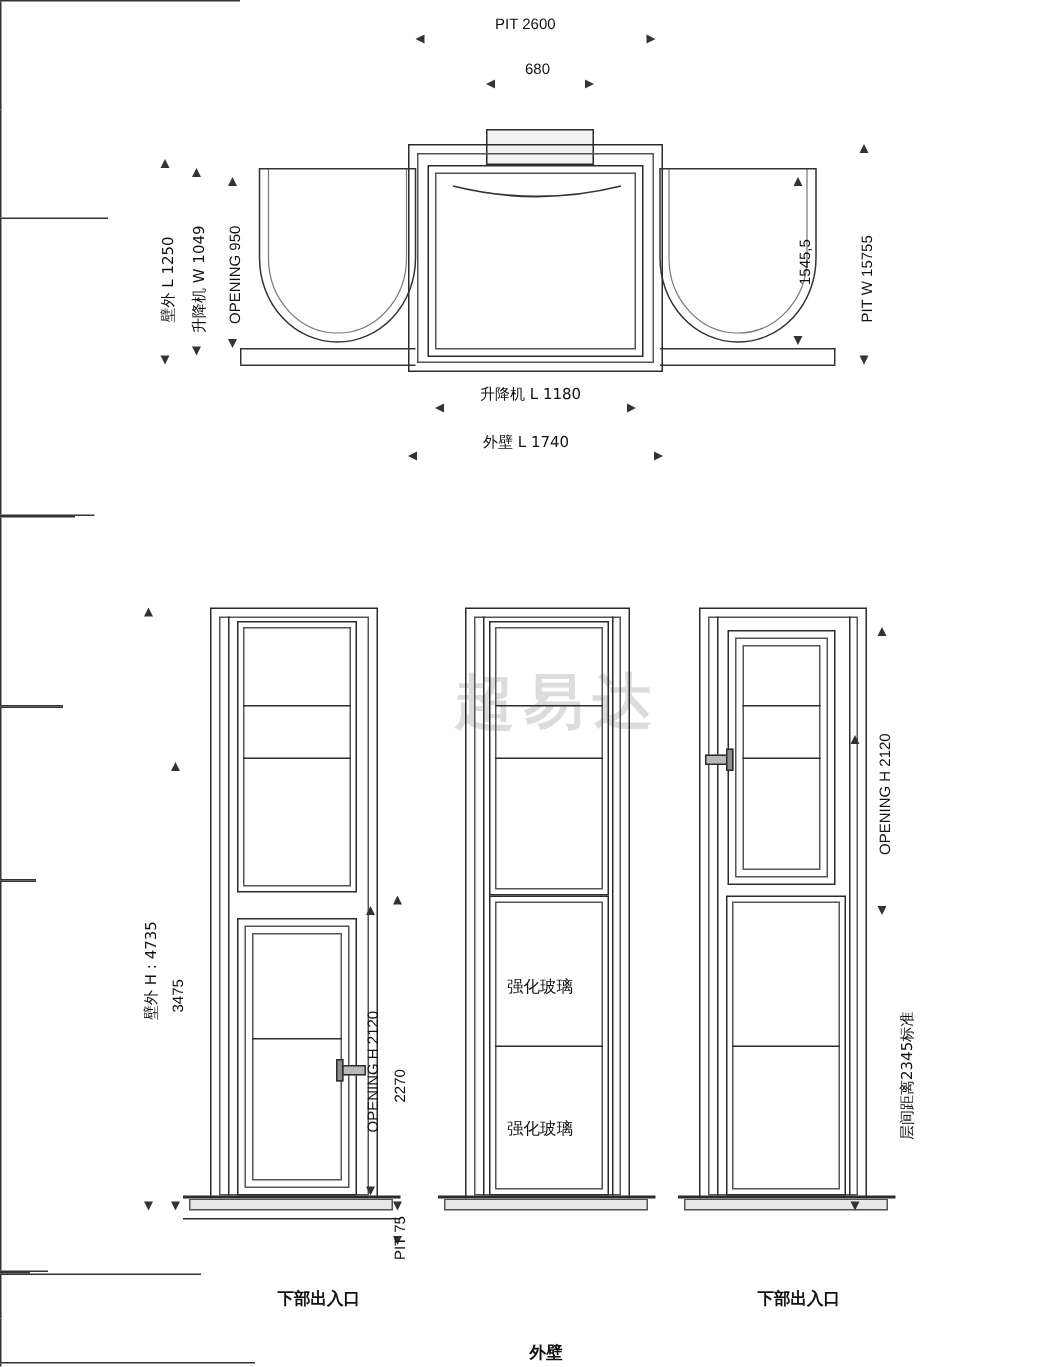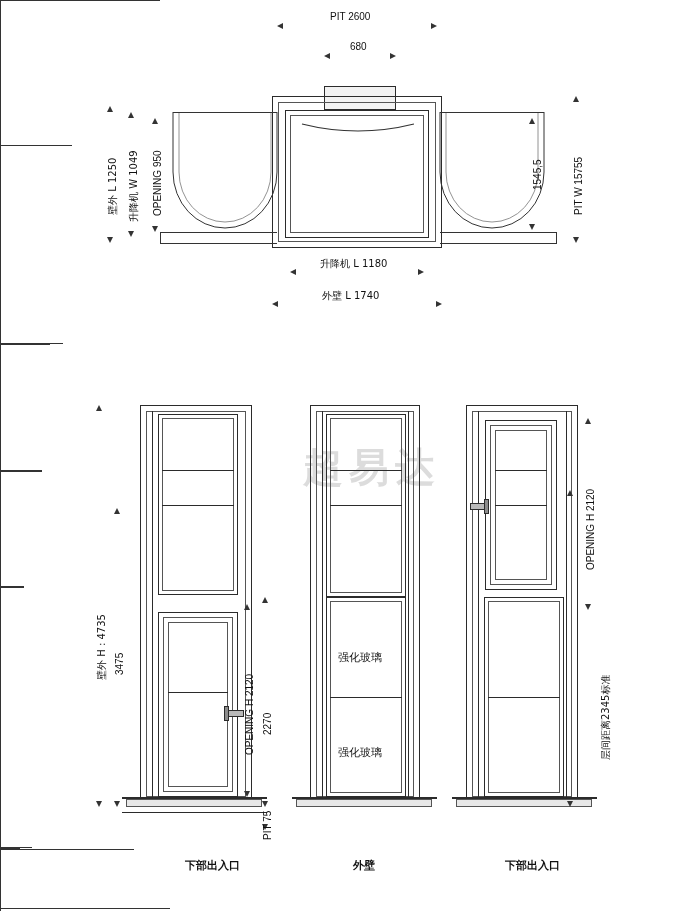--- a/index.html
+++ b/index.html
@@ -251,21 +251,21 @@
   <div class="box" style="left:326px; top:597px; width:80px; height:200px;"></div>
   <div class="box2" style="left:330px; top:601px; width:72px; height:192px;"></div>
   <div class="ln h" style="left:330px; top:697px; width:72px;"></div>
 
   <div class="glasslbl" style="left:338px; top:650px;">强化玻璃</div>
   <div class="glasslbl" style="left:338px; top:745px;">强化玻璃</div>
 
   <div class="ln h" style="left:292px; top:797px; width:145px; height:2px;"></div>
   <div class="box fill-l" style="left:296px; top:799px; width:136px; height:8px; border:1px solid #555;"></div>
 
-  <div class="caption" style="left:353px; top:858px;">外壁</div>
+  <div class="caption" style="left:353px; top:894px;">外壁</div>
 
   <div class="box" style="left:466px; top:405px; width:112px; height:398px;"></div>
   <div class="box2" style="left:472px; top:411px; width:100px; height:386px;"></div>
   <div class="ln v" style="left:478px; top:411px; height:386px;"></div>
   <div class="ln v" style="left:566px; top:411px; height:386px;"></div>
 
   <div class="box" style="left:485px; top:420px; width:72px; height:170px;"></div>
   <div class="box2" style="left:490px; top:425px; width:62px; height:160px;"></div>
   <div class="box2" style="left:495px; top:430px; width:52px; height:150px;"></div>
   <div class="ln h" style="left:495px; top:470px; width:52px;"></div>

